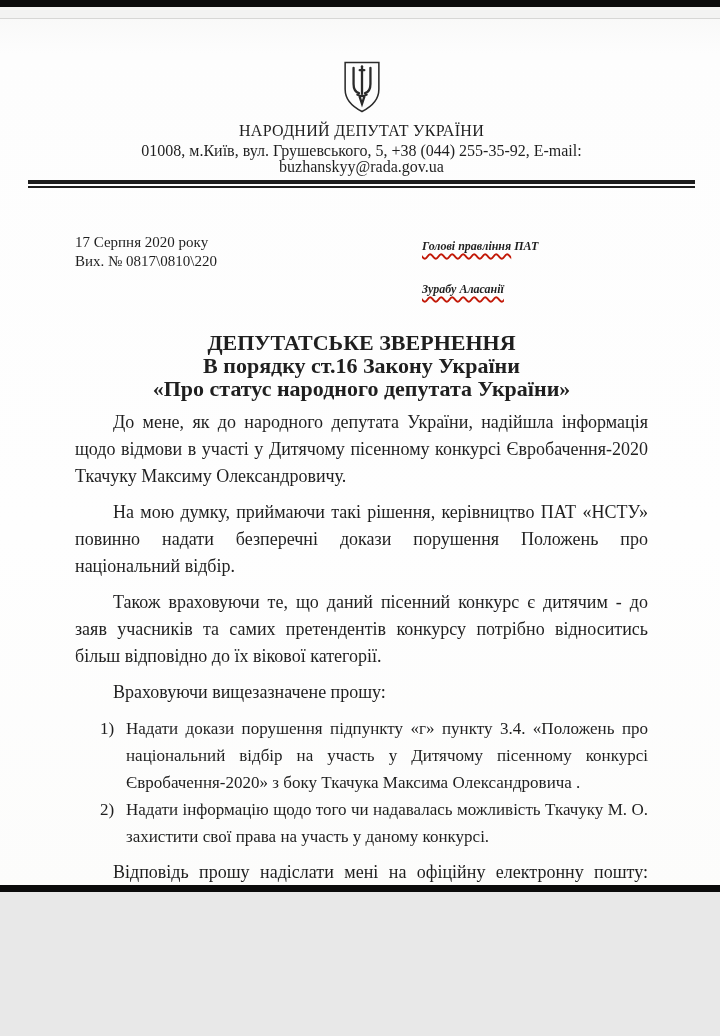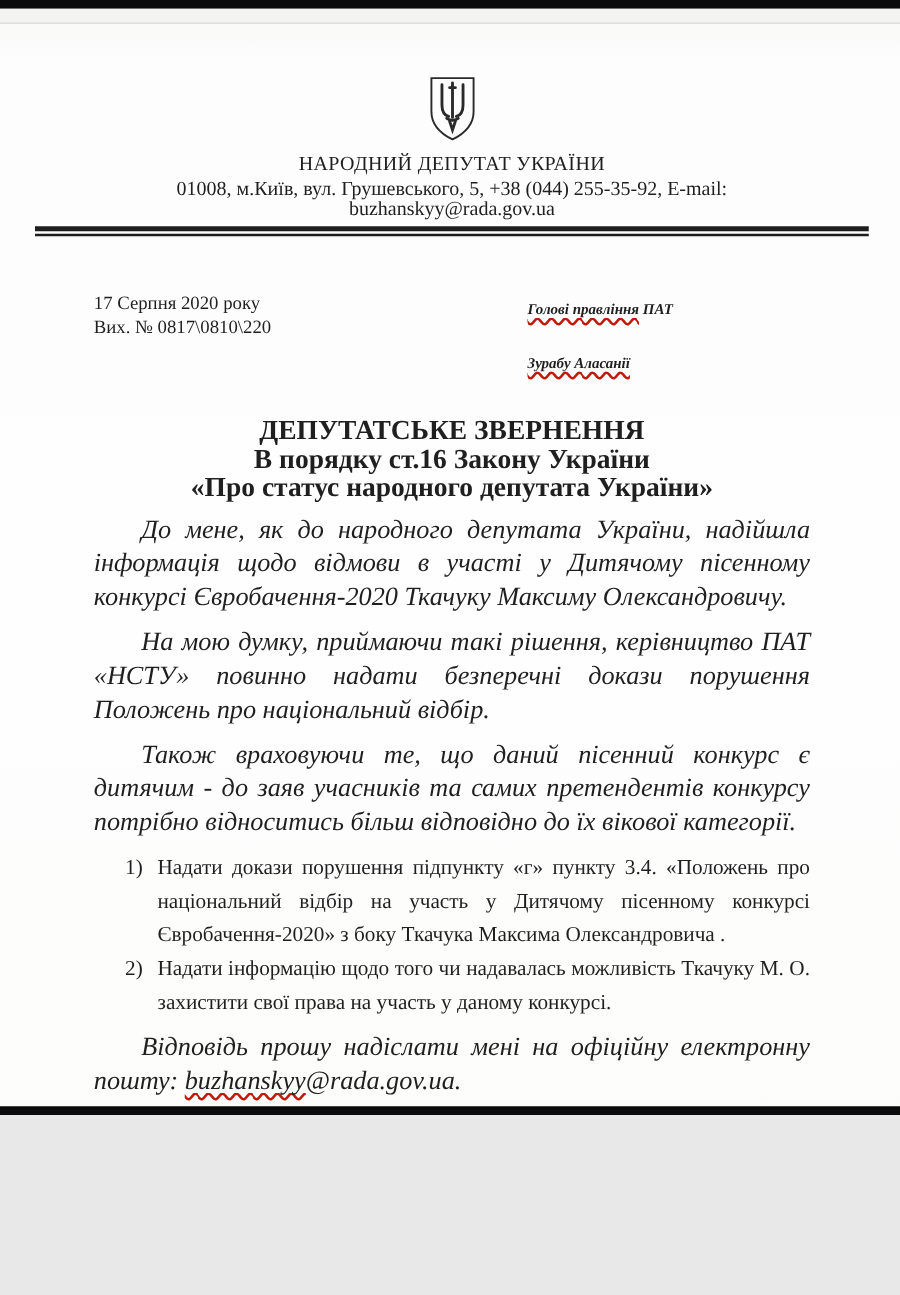--- a/index.html
+++ b/index.html
@@ -37,25 +37,24 @@
     text-decoration-style:wavy;
     text-decoration-color:#c21807;
     text-decoration-thickness:1.5px;
     text-underline-offset:3px;
     text-decoration-skip-ink:none;
   }
 
   .title-block { text-align:center; font-weight:bold; font-size:22px; line-height:23px; margin-top:29px; }
 
   .body-text p.para {
-    font-size:21px; line-height:27px;
+    font-size:18px; line-height:27px;
     text-align:justify;
     text-indent:38px;
     margin:9px 0;
-    font-style:italic;
   }
   .body-text p.no-just { text-align:left; }
 
   .list { margin:2px 0 2px 25px; }
   .list-item { display:flex; font-size:17px; line-height:27px; }
   .list-item .num { width:26px; flex:0 0 26px; }
   .list-item .li-text { flex:1; text-align:justify; }
 
   .signature-svg { position:absolute; left:318px; top:886px; width:190px; height:128px; }
 </style>
@@ -100,20 +99,21 @@
     <div class="title-block">
       <div>ДЕПУТАТСЬКЕ ЗВЕРНЕННЯ</div>
       <div>В порядку ст.16 Закону України</div>
       <div>«Про статус народного депутата України»</div>
     </div>
 
     <div class="body-text">
       <p class="para">До мене, як до народного депутата України, надійшла інформація щодо відмови в участі у Дитячому пісенному конкурсі Євробачення-2020 Ткачуку Максиму Олександровичу.</p>
       <p class="para">На мою думку, приймаючи такі рішення, керівництво ПАТ «НСТУ» повинно надати безперечні докази порушення Положень про національний відбір.</p>
       <p class="para">Також враховуючи те, що даний пісенний конкурс є дитячим - до заяв учасників та самих претендентів конкурсу потрібно відноситись більш відповідно до їх вікової категорії.</p>
+      <p class="para no-just">Враховуючи вищезазначене прошу:</p>
 
       <div class="list">
         <div class="list-item">
           <span class="num">1)</span>
           <span class="li-text">Надати докази порушення підпункту «г» пункту 3.4. «Положень про національний відбір на участь у Дитячому пісенному конкурсі Євробачення-2020» з боку Ткачука Максима Олександровича .</span>
         </div>
         <div class="list-item">
           <span class="num">2)</span>
           <span class="li-text">Надати інформацію щодо того чи надавалась можливість Ткачуку М. О. захистити свої права на участь у даному конкурсі.</span>
         </div>

